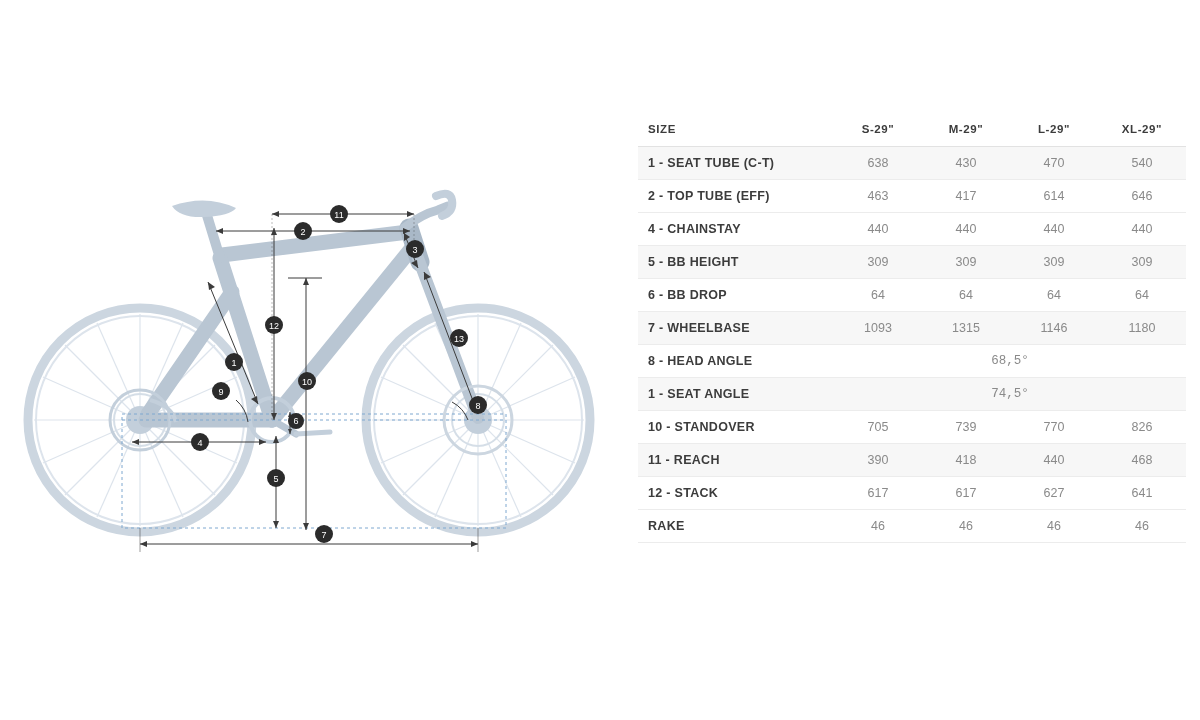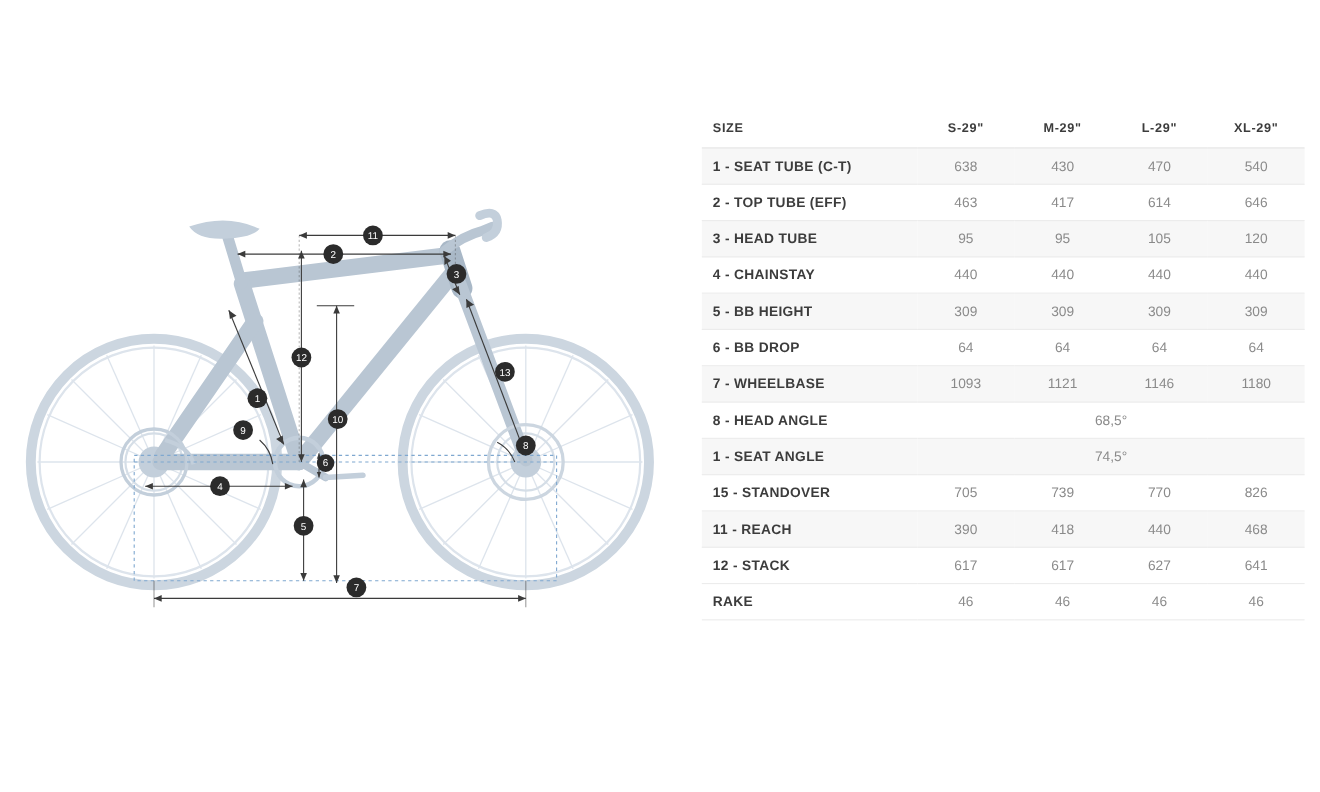--- a/index.html
+++ b/index.html
@@ -29,21 +29,21 @@
     height: 720px;
   }
   .diagram svg {
     display: block;
   }
 
   
   .table-wrap {
     position: absolute;
     left: 638px;
-    top: 100px;
+    top: 112px;
     width: 548px;
   }
   table.geo {
     border-collapse: collapse;
     width: 548px;
     font-size: 12.5px;
   }
   table.geo th, table.geo td {
     padding: 0;
     height: 32px;
@@ -78,20 +78,21 @@
     white-space: nowrap;
   }
   tbody tr {
     border-bottom: 1px solid #ececec;
   }
   tbody tr.shaded {
     background: #f7f7f7;
   }
   td.val.span {
     color: #8a8a8a;
+    font-family: Liberation Mono, monospace;
   }
 
   
   .bubble-text {
     font-family: "Liberation Sans", sans-serif;
     font-size: 9px;
     fill: #ffffff;
   }
 </style>
 </head>
@@ -322,27 +323,20 @@
             <td class="val">470</td>
             <td class="val">540</td>
           </tr>
           <tr>
             <td class="label">2 - TOP TUBE (EFF)</td>
             <td class="val">463</td>
             <td class="val">417</td>
             <td class="val">614</td>
             <td class="val">646</td>
           </tr>
-          <tr class="shaded">
-            <td class="label">3 - HEAD TUBE</td>
-            <td class="val">95</td>
-            <td class="val">95</td>
-            <td class="val">105</td>
-            <td class="val">120</td>
-          </tr>
           <tr>
             <td class="label">4 - CHAINSTAY</td>
             <td class="val">440</td>
             <td class="val">440</td>
             <td class="val">440</td>
             <td class="val">440</td>
           </tr>
           <tr class="shaded">
             <td class="label">5 - BB HEIGHT</td>
             <td class="val">309</td>
@@ -353,34 +347,34 @@
           <tr>
             <td class="label">6 - BB DROP</td>
             <td class="val">64</td>
             <td class="val">64</td>
             <td class="val">64</td>
             <td class="val">64</td>
           </tr>
           <tr class="shaded">
             <td class="label">7 - WHEELBASE</td>
             <td class="val">1093</td>
-            <td class="val">1121</td>
+            <td class="val">1315</td>
             <td class="val">1146</td>
             <td class="val">1180</td>
           </tr>
           <tr>
             <td class="label">8 - HEAD ANGLE</td>
             <td class="val span" colspan="4">68,5°</td>
           </tr>
           <tr class="shaded">
             <td class="label">1 - SEAT ANGLE</td>
             <td class="val span" colspan="4">74,5°</td>
           </tr>
           <tr>
-            <td class="label">15 - STANDOVER</td>
+            <td class="label">10 - STANDOVER</td>
             <td class="val">705</td>
             <td class="val">739</td>
             <td class="val">770</td>
             <td class="val">826</td>
           </tr>
           <tr class="shaded">
             <td class="label">11 - REACH</td>
             <td class="val">390</td>
             <td class="val">418</td>
             <td class="val">440</td>

